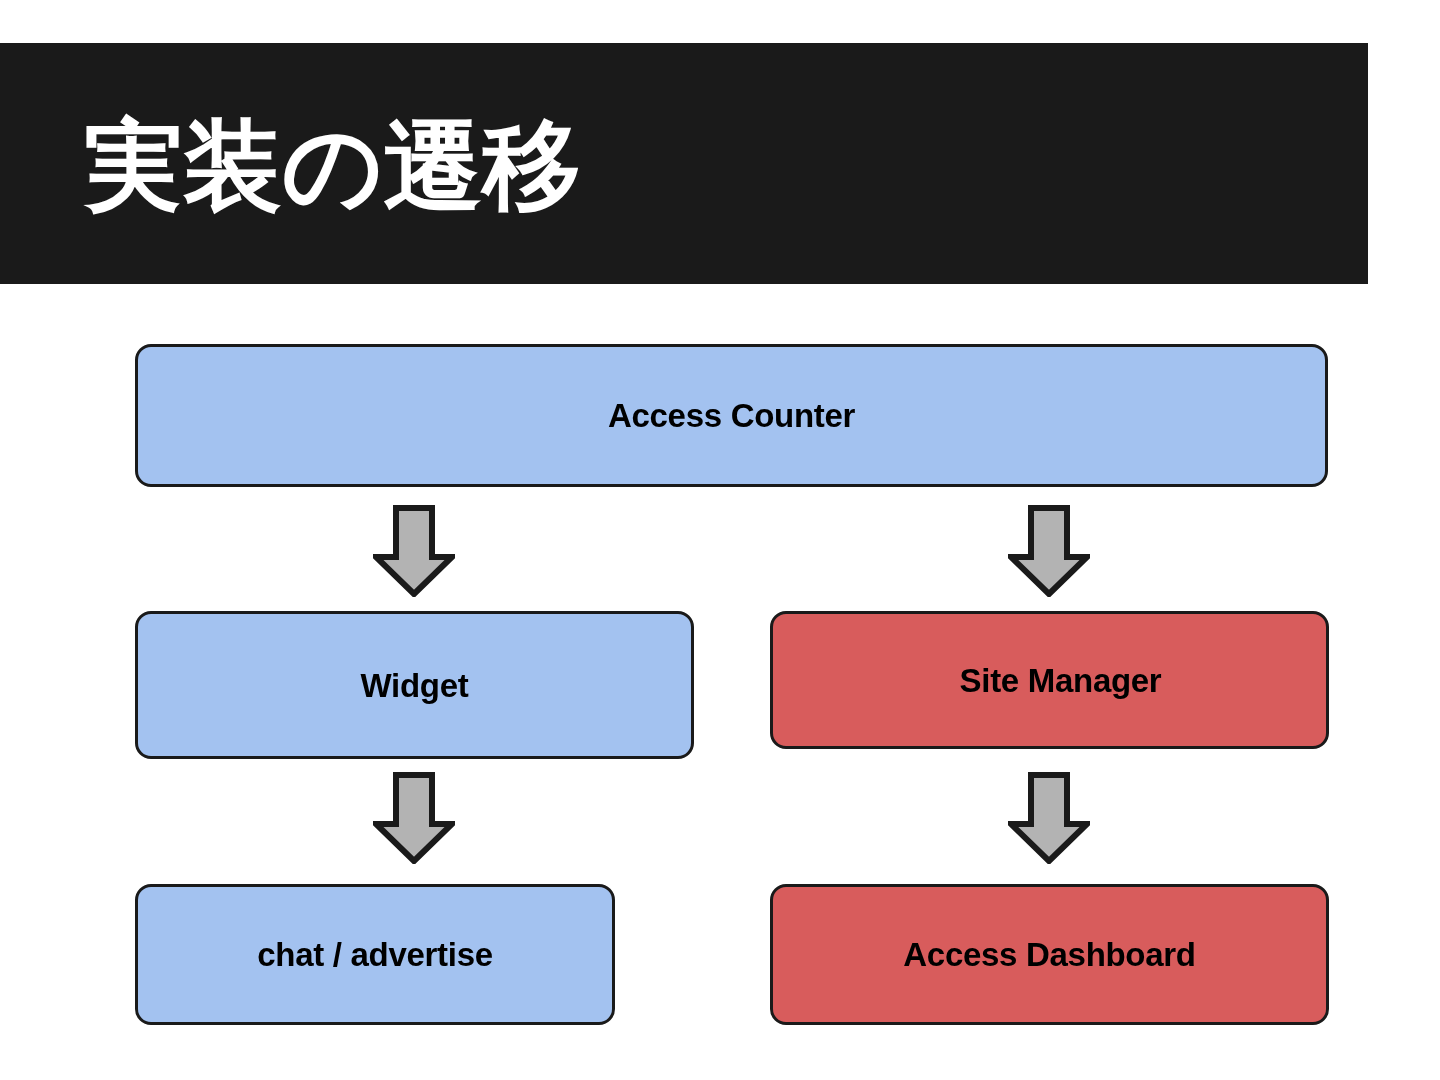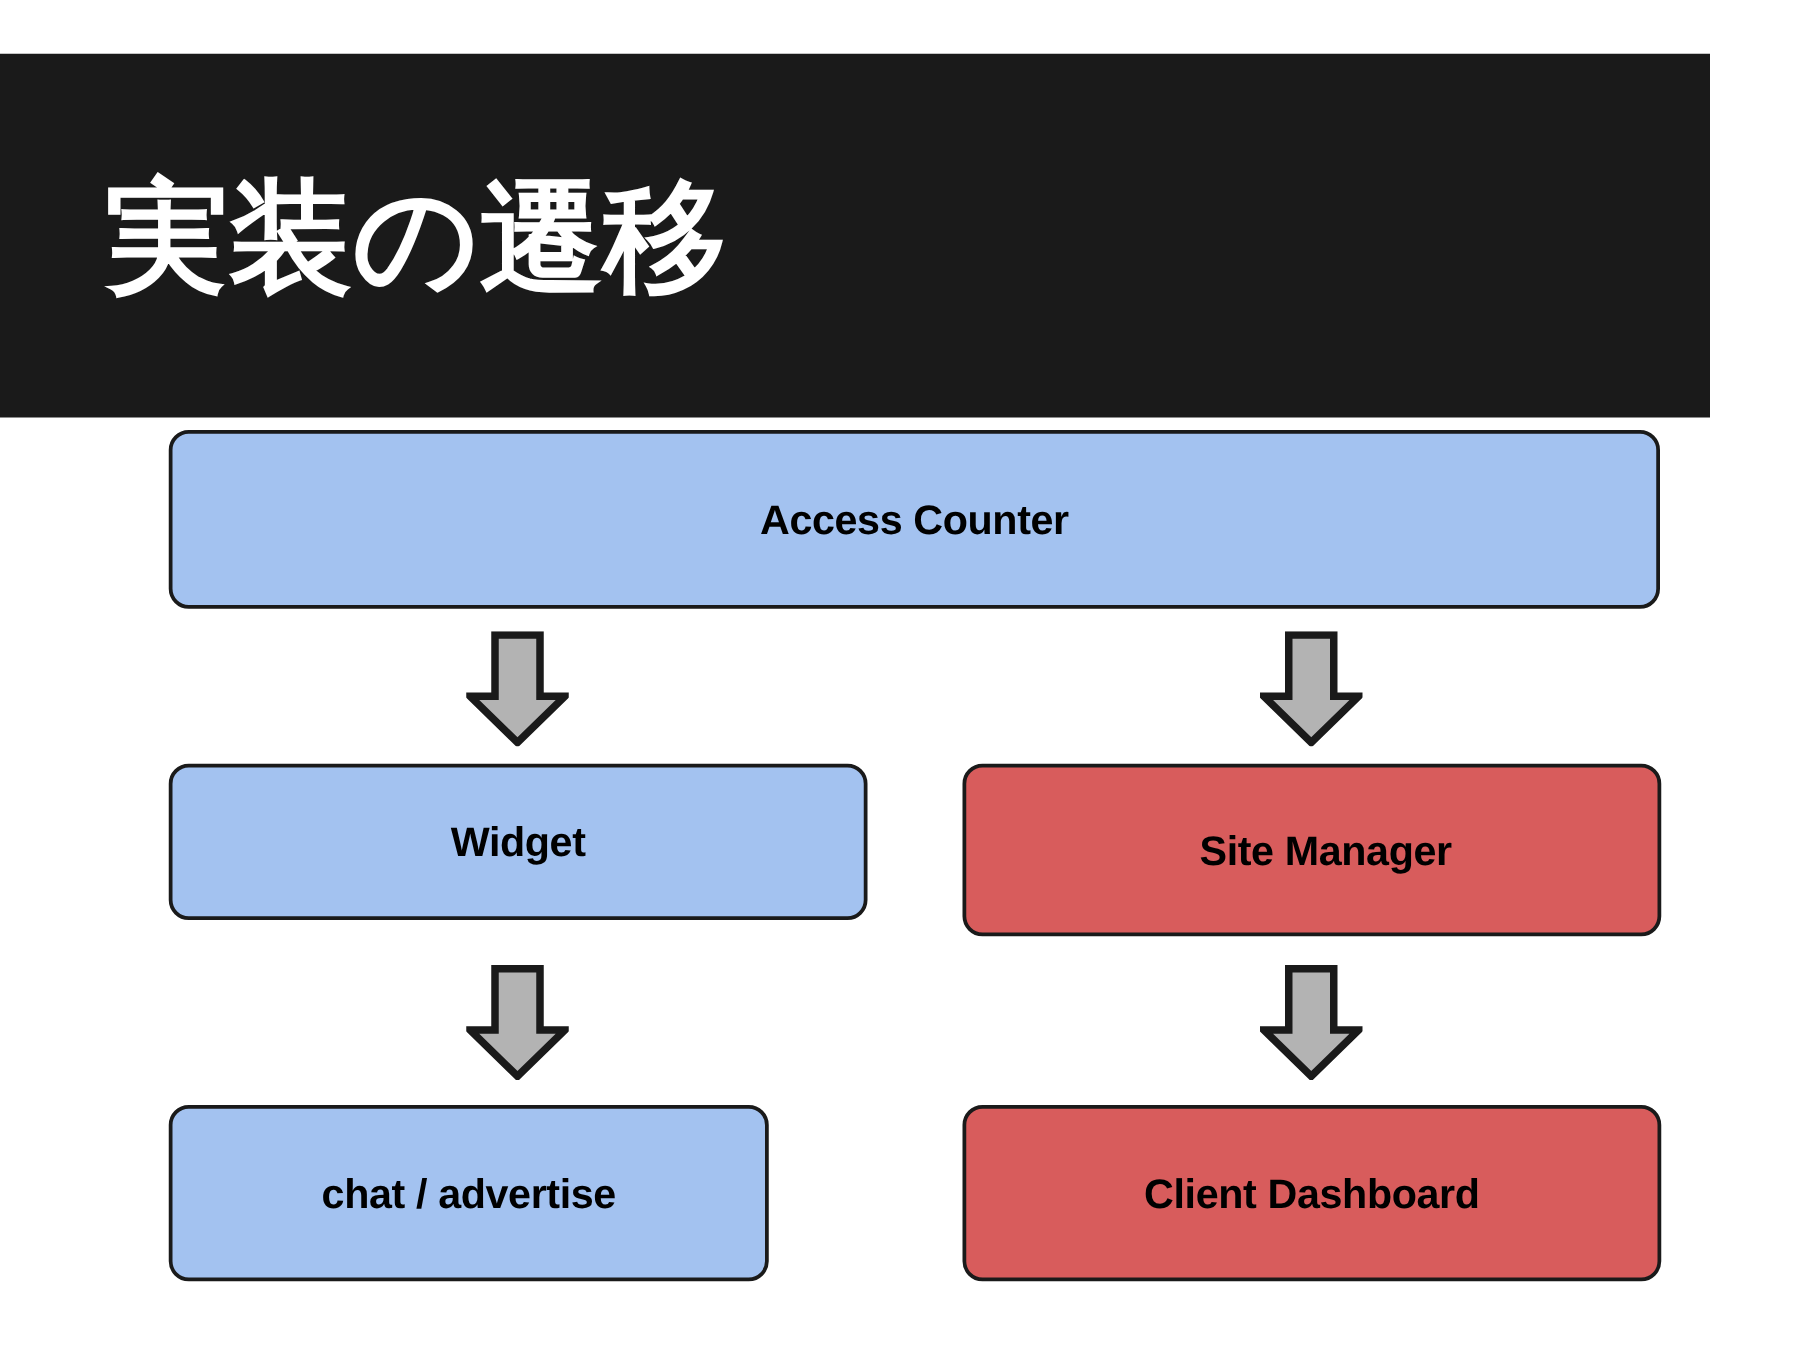--- a/index.html
+++ b/index.html
@@ -14,21 +14,21 @@
     overflow: hidden;
     font-family: "Liberation Sans", "DejaVu Sans", sans-serif;
   }
 
   
   #title-banner {
     position: absolute;
     left: 0;
     top: 43px;
     width: 1368px;
-    height: 291px;
+    height: 241px;
     background: #1a1a1a;
     display: flex;
     align-items: center;
   }
   #title-text {
     color: #ffffff;
     font-size: 99px;
     font-weight: bold;
     line-height: 1;
     letter-spacing: 0px;
@@ -65,21 +65,21 @@
     letter-spacing: -0.3px;
   }
   .node.blue  { background: #a3c2f0; }
   .node.red   { background: #d85c5c; }
 
   
   #node-access-counter {
     left: 135px;  top: 344px;  width: 1193px; height: 143px;
   }
   #node-widget {
-    left: 135px;  top: 611px;  width: 559px;  height: 125px;
+    left: 135px;  top: 611px;  width: 559px;  height: 148px;
   }
   #node-site-manager {
     left: 770px;  top: 611px;  width: 559px;  height: 138px; padding-left: 22px;
   }
   #node-chat-advertise {
     left: 135px;  top: 884px;  width: 480px;  height: 141px;
   }
   #node-client-dashboard {
     left: 770px;  top: 884px;  width: 559px;  height: 141px;
   }
@@ -138,16 +138,16 @@
     <svg viewBox="0 0 82 92" width="82" height="92" preserveAspectRatio="none">
       <polygon points="23,3 59,3 59,52 79,52 41,89 3,52 23,52" fill="#b3b3b3" stroke="#1a1a1a" stroke-width="6" stroke-linejoin="miter"></polygon>
     </svg>
   </div>
 
   <div class="node blue" id="node-chat-advertise">
     <span class="node-label">chat / advertise</span>
   </div>
 
   <div class="node red" id="node-client-dashboard">
-    <span class="node-label">Client Dashboard</span>
+    <span class="node-label">Access Dashboard</span>
   </div>
 
 </div>
 
 </body></html>

